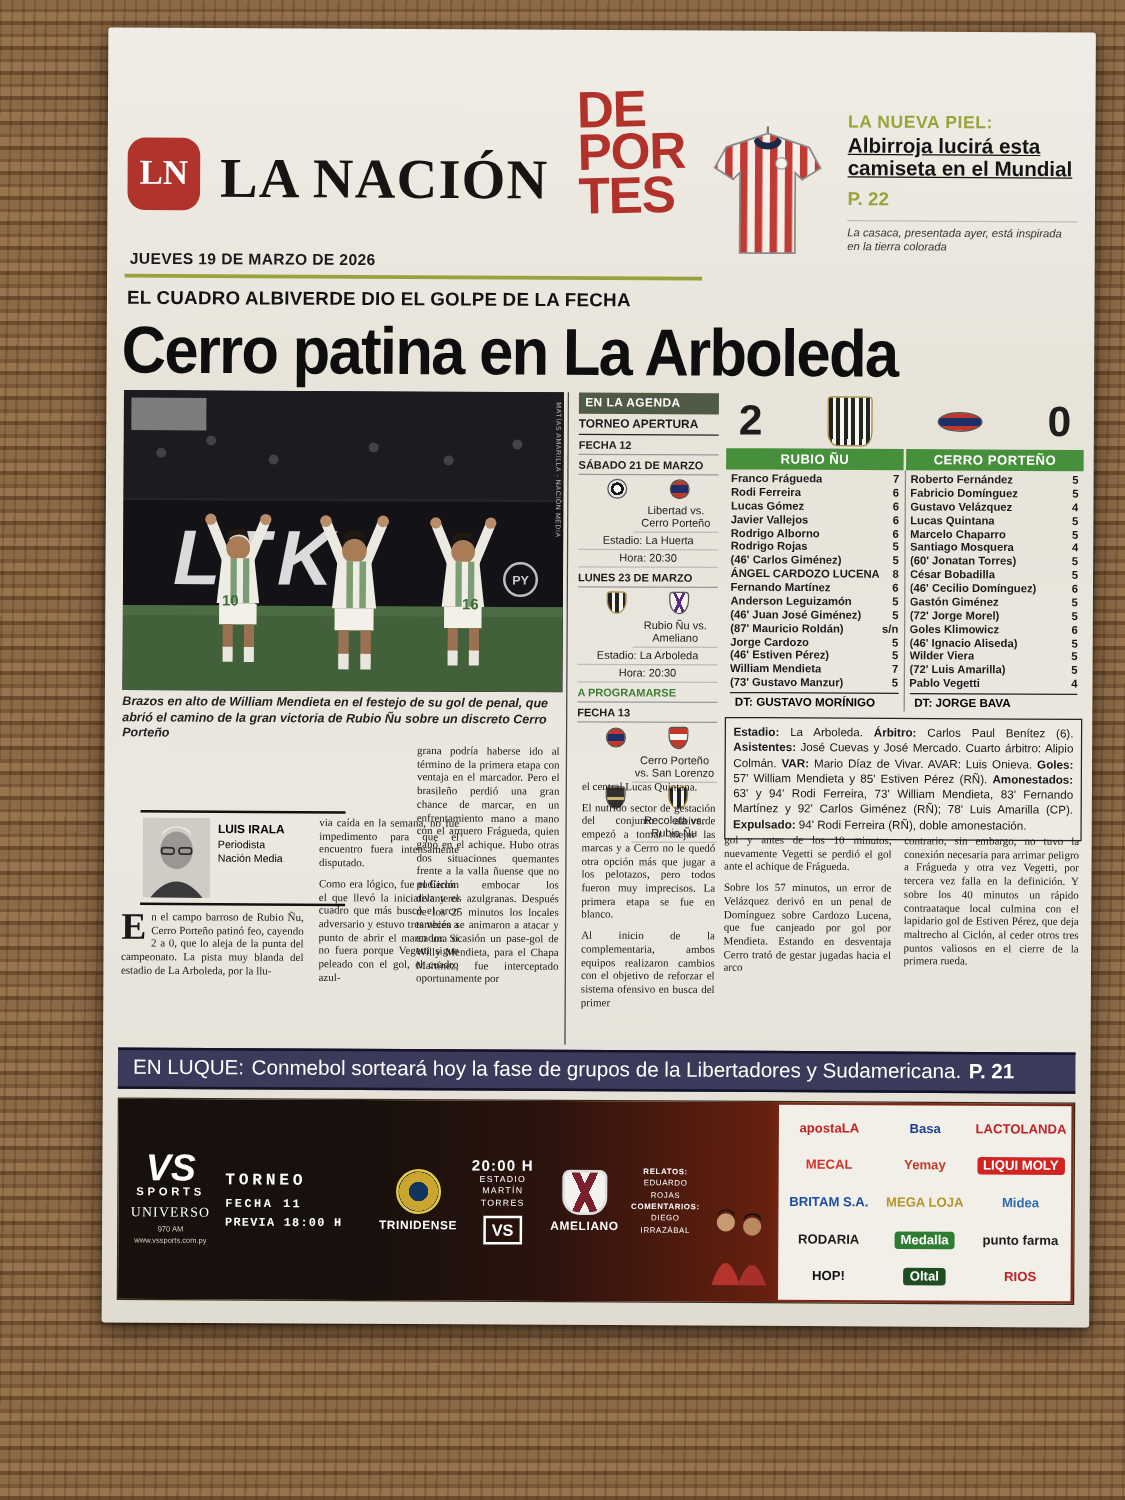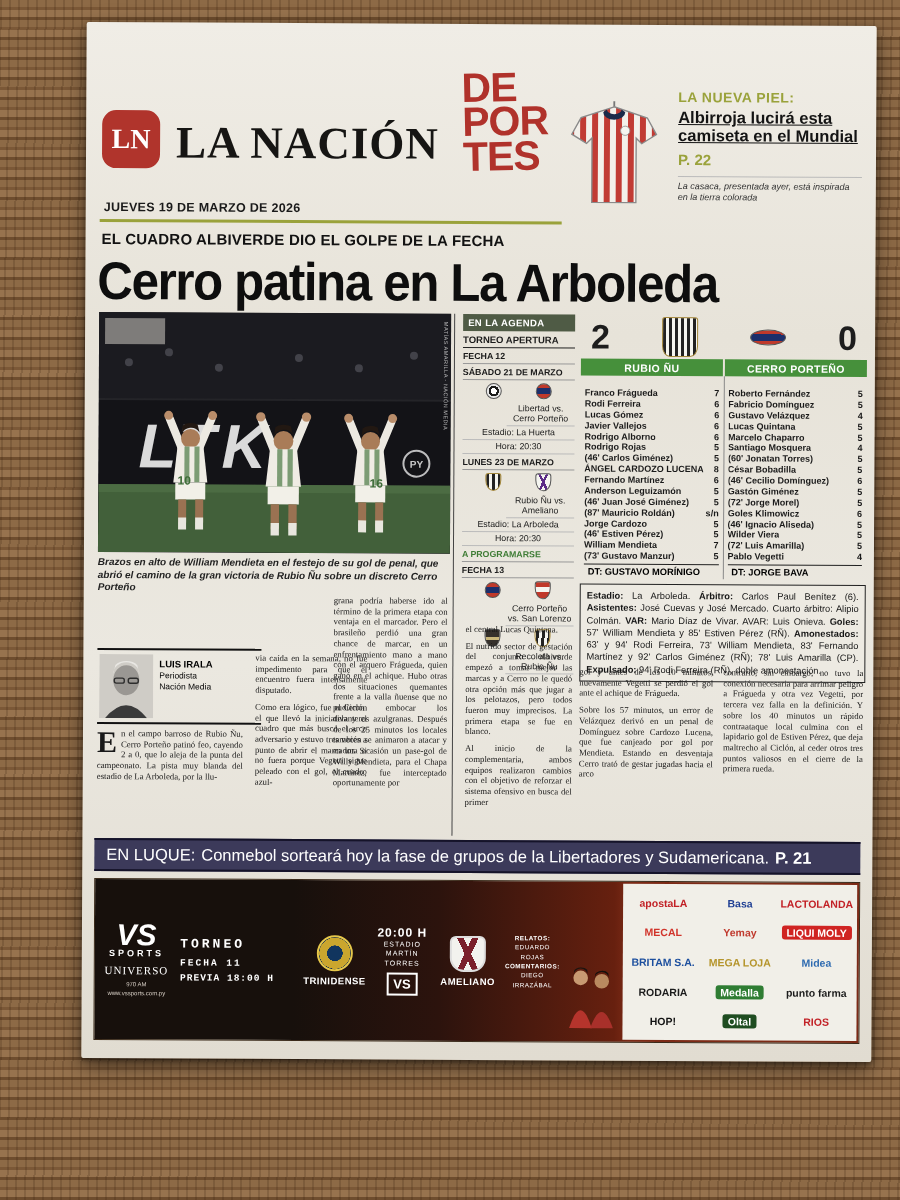--- a/index.html
+++ b/index.html
@@ -67,34 +67,34 @@
   .recoleta{background:linear-gradient(180deg,#35302b 0 45%,#c9b67a 45% 60%,#35302b 60%);}
   
   .mpanel{left:496px; top:290px; width:286px;}
   .scorebar{display:flex; align-items:center; justify-content:space-between; padding:0 10px; height:44px;}
   .score{font-weight:900; font-size:34px; color:#1d1d1d;}
   .crest-lg{width:36px; height:40px;}
   .teambars{display:flex; gap:2px;}
   .teambar{flex:1; background:#46903b; color:#fff; font-weight:800; font-size:10.5px;
     text-align:center; padding:2.5px 0; letter-spacing:.4px;}
   .lists{display:flex;}
-  .plist{flex:1; padding:12px 4px 0;}
+  .plist{flex:1; padding:2px 4px 0;}
   .plist.left{border-right:1px solid #888;}
   .player-row{display:flex; justify-content:space-between; font-size:9px; line-height:1.21; color:#1a1a1a;}
   .player-row .pname{font-weight:600; white-space:nowrap; overflow:hidden;}
   .player-row .prating{font-weight:800; margin-left:4px;}
   .player-row.star{font-weight:800;}
   .player-row.star .pname{font-weight:800;}
   .coach{font-weight:800; font-size:9.3px; border-top:1.5px solid #222; margin-top:2px; padding:2px 4px;}
   .details{border:1.5px solid #222; background:#edeae2; margin-top:5px; padding:5px 6px;
     font-size:9.3px; line-height:1.32; color:#161616; text-align:justify;}
   .details b{font-weight:800;}
   .lede{left:14px; top:566px; width:228px; font-family:"Liberation Serif",serif;
     font-size:15.5px; line-height:1.26; color:#141414;}
-  .author{left:14px; top:626px; width:164px; height:76px; border-top:2px solid #111;
+  .author{left:29px; top:626px; width:164px; height:76px; border-top:2px solid #111;
     border-bottom:2px solid #111; display:flex; gap:6px; padding:4px 2px; align-items:flex-start;}
   .author-meta{font-size:8.5px; line-height:1.3; padding-top:4px;}
   .author-name{font-weight:800; font-size:9.5px;}
   .col{font-family:"Liberation Serif",serif; font-size:8.8px; line-height:1.22;
     text-align:justify; color:#191919; overflow:hidden;}
   .col p{margin-bottom:6px;}
   .c1{left:14px; top:706px; width:146px; height:106px;}
   .c2{left:172px; top:630px; width:112px; height:182px;} 
   .colc3{left:250px; top:572px; width:114px; height:240px;}
   .c4{left:382px; top:600px; width:107px; height:212px;}

